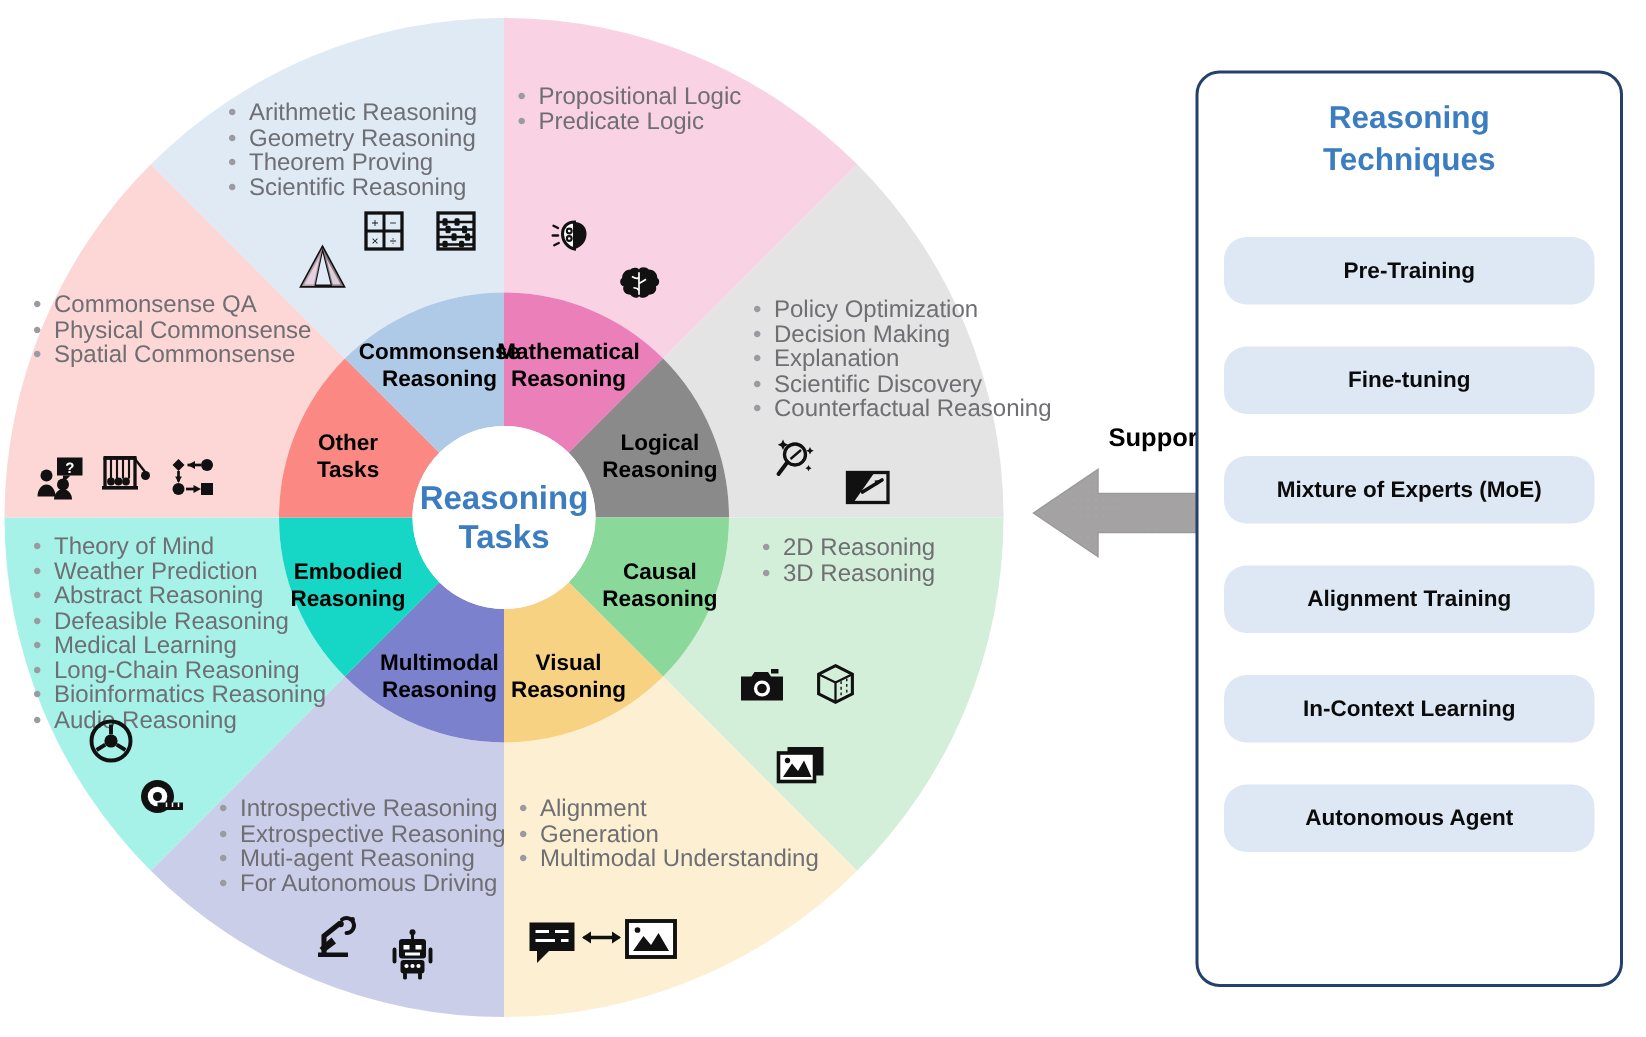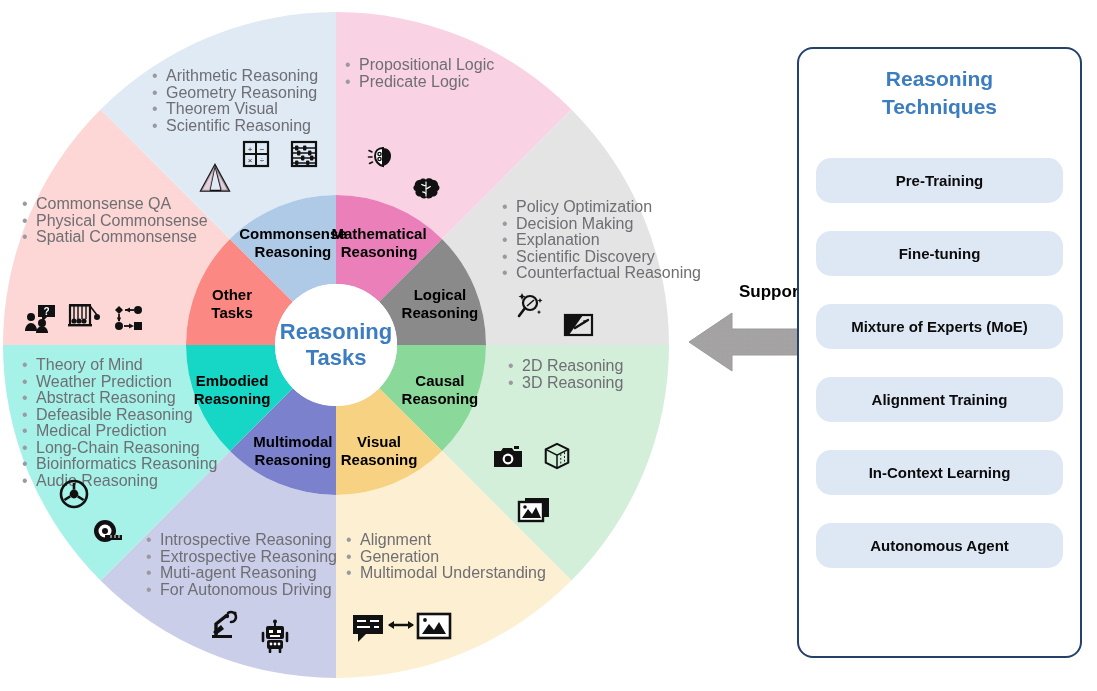--- a/index.html
+++ b/index.html
@@ -152,21 +152,21 @@
           <g>
             <text class="sector-label" x="292.9481138589274" y="239.06355259248022" text-anchor="middle">Commonsense</text>
             <text class="sector-label" x="292.9481138589274" y="257.0635525924802" text-anchor="middle">Reasoning</text>
           </g>
         </g>
     </svg>
 
     <div class="bullets" style="left:152px; top:68px;" id="bl-0">
         <span class="b-row"><span class="b-dot">•</span><span>Arithmetic Reasoning</span></span>
         <span class="b-row"><span class="b-dot">•</span><span>Geometry Reasoning</span></span>
-        <span class="b-row"><span class="b-dot">•</span><span>Theorem Visual</span></span>
+        <span class="b-row"><span class="b-dot">•</span><span>Theorem Proving</span></span>
         <span class="b-row"><span class="b-dot">•</span><span>Scientific Reasoning</span></span>
       </div>
     <div class="bullets" style="left:345px; top:57px;" id="bl-1">
         <span class="b-row"><span class="b-dot">•</span><span>Propositional Logic</span></span>
         <span class="b-row"><span class="b-dot">•</span><span>Predicate Logic</span></span>
       </div>
     <div class="bullets" style="left:486px; top:199px;margin-left:16px;" id="bl-2">
         <span class="b-row"><span class="b-dot">•</span><span>Policy Optimization</span></span>
         <span class="b-row"><span class="b-dot">•</span><span>Decision Making</span></span>
         <span class="b-row"><span class="b-dot">•</span><span>Explanation</span></span>
@@ -186,21 +186,21 @@
         <span class="b-row"><span class="b-dot">•</span><span>Introspective Reasoning</span></span>
         <span class="b-row"><span class="b-dot">•</span><span>Extrospective Reasoning</span></span>
         <span class="b-row"><span class="b-dot">•</span><span>Muti-agent Reasoning</span></span>
         <span class="b-row"><span class="b-dot">•</span><span>For Autonomous Driving</span></span>
       </div>
     <div class="bullets" style="left:22px; top:357px;" id="bl-6">
         <span class="b-row"><span class="b-dot">•</span><span>Theory of Mind</span></span>
         <span class="b-row"><span class="b-dot">•</span><span>Weather Prediction</span></span>
         <span class="b-row"><span class="b-dot">•</span><span>Abstract Reasoning</span></span>
         <span class="b-row"><span class="b-dot">•</span><span>Defeasible Reasoning</span></span>
-        <span class="b-row"><span class="b-dot">•</span><span>Medical Prediction</span></span>
+        <span class="b-row"><span class="b-dot">•</span><span>Medical Learning</span></span>
         <span class="b-row"><span class="b-dot">•</span><span>Long-Chain Reasoning</span></span>
         <span class="b-row"><span class="b-dot">•</span><span>Bioinformatics Reasoning</span></span>
         <span class="b-row"><span class="b-dot">•</span><span>Audio Reasoning</span></span>
       </div>
     <div class="bullets" style="left:22px; top:196px;" id="bl-7">
         <span class="b-row"><span class="b-dot">•</span><span>Commonsense QA</span></span>
         <span class="b-row"><span class="b-dot">•</span><span>Physical Commonsense</span></span>
         <span class="b-row"><span class="b-dot">•</span><span>Spatial Commonsense</span></span>
       </div>
 

